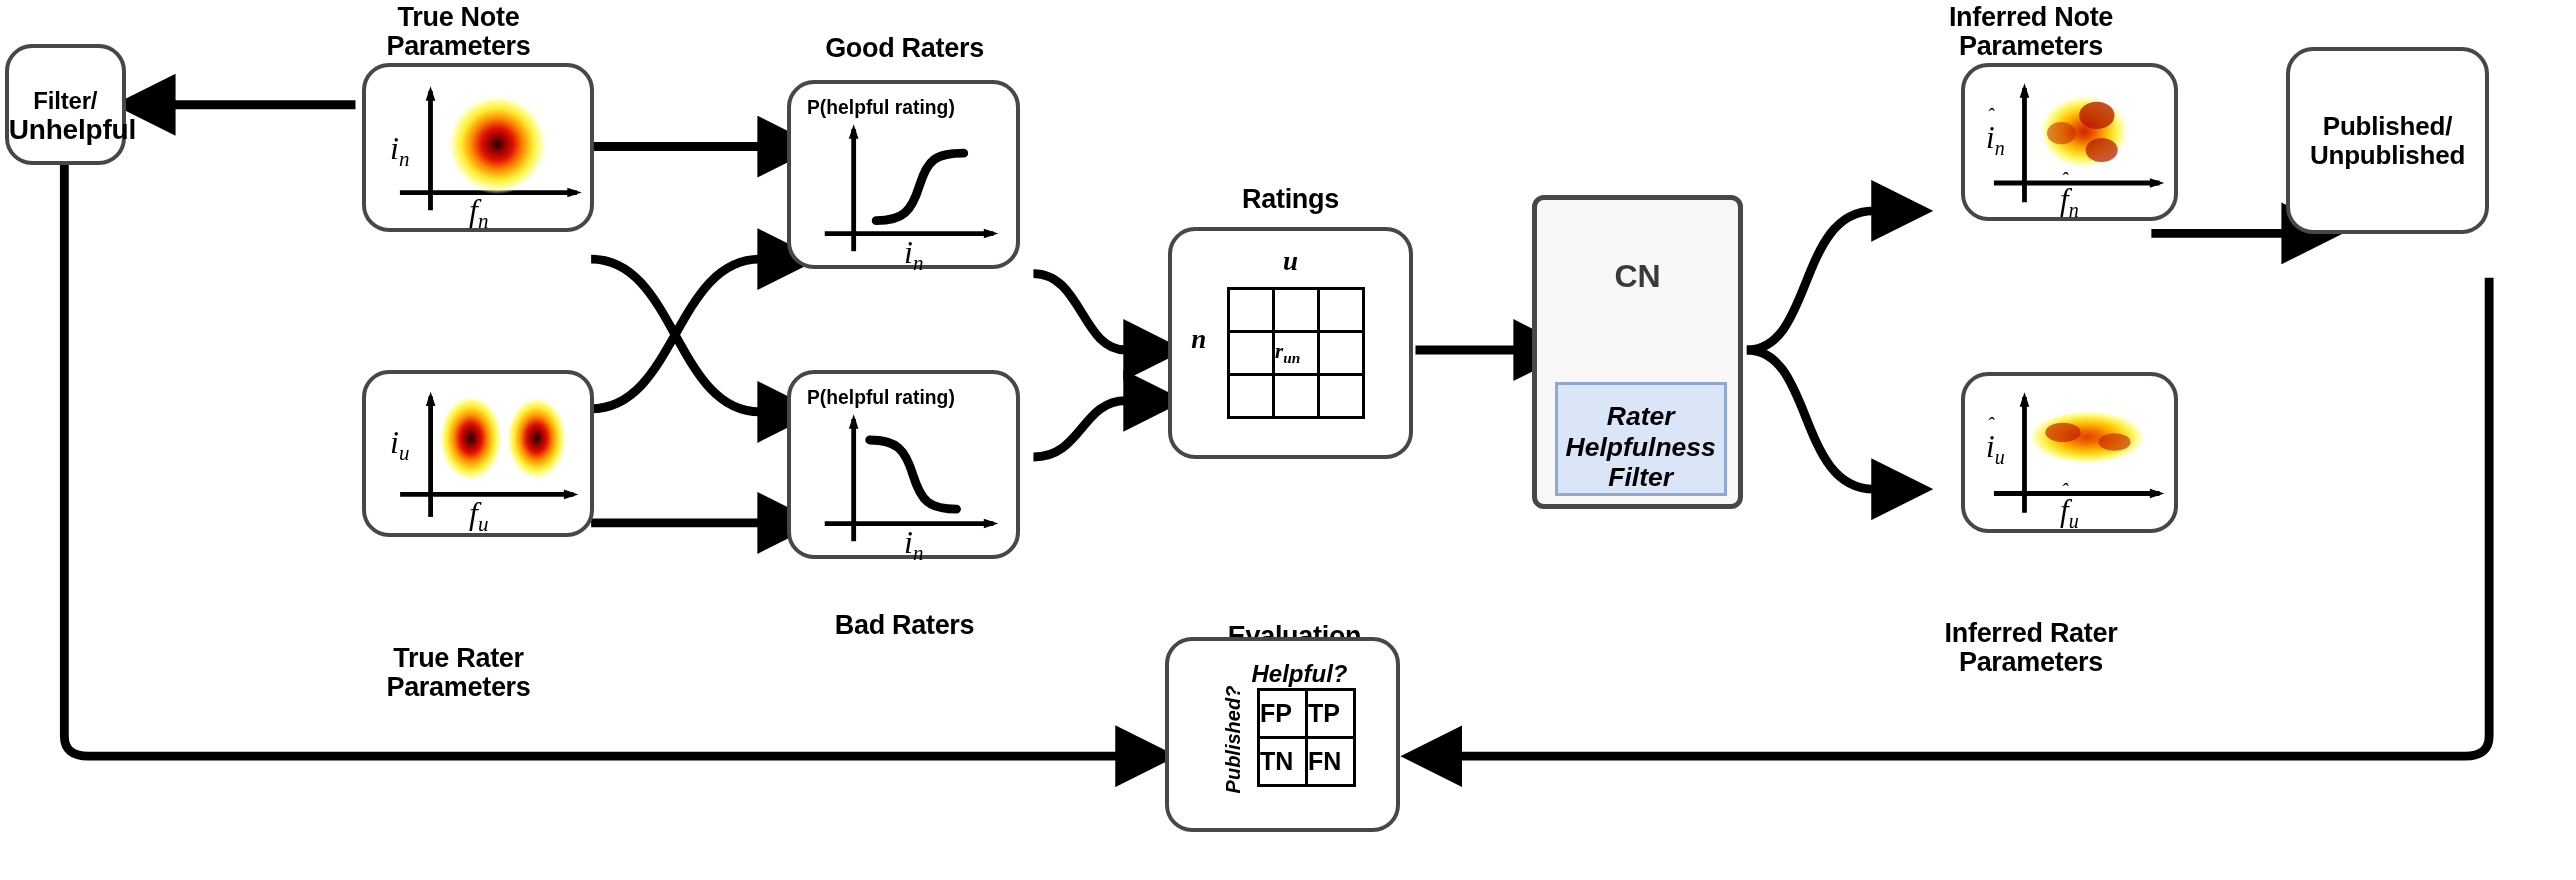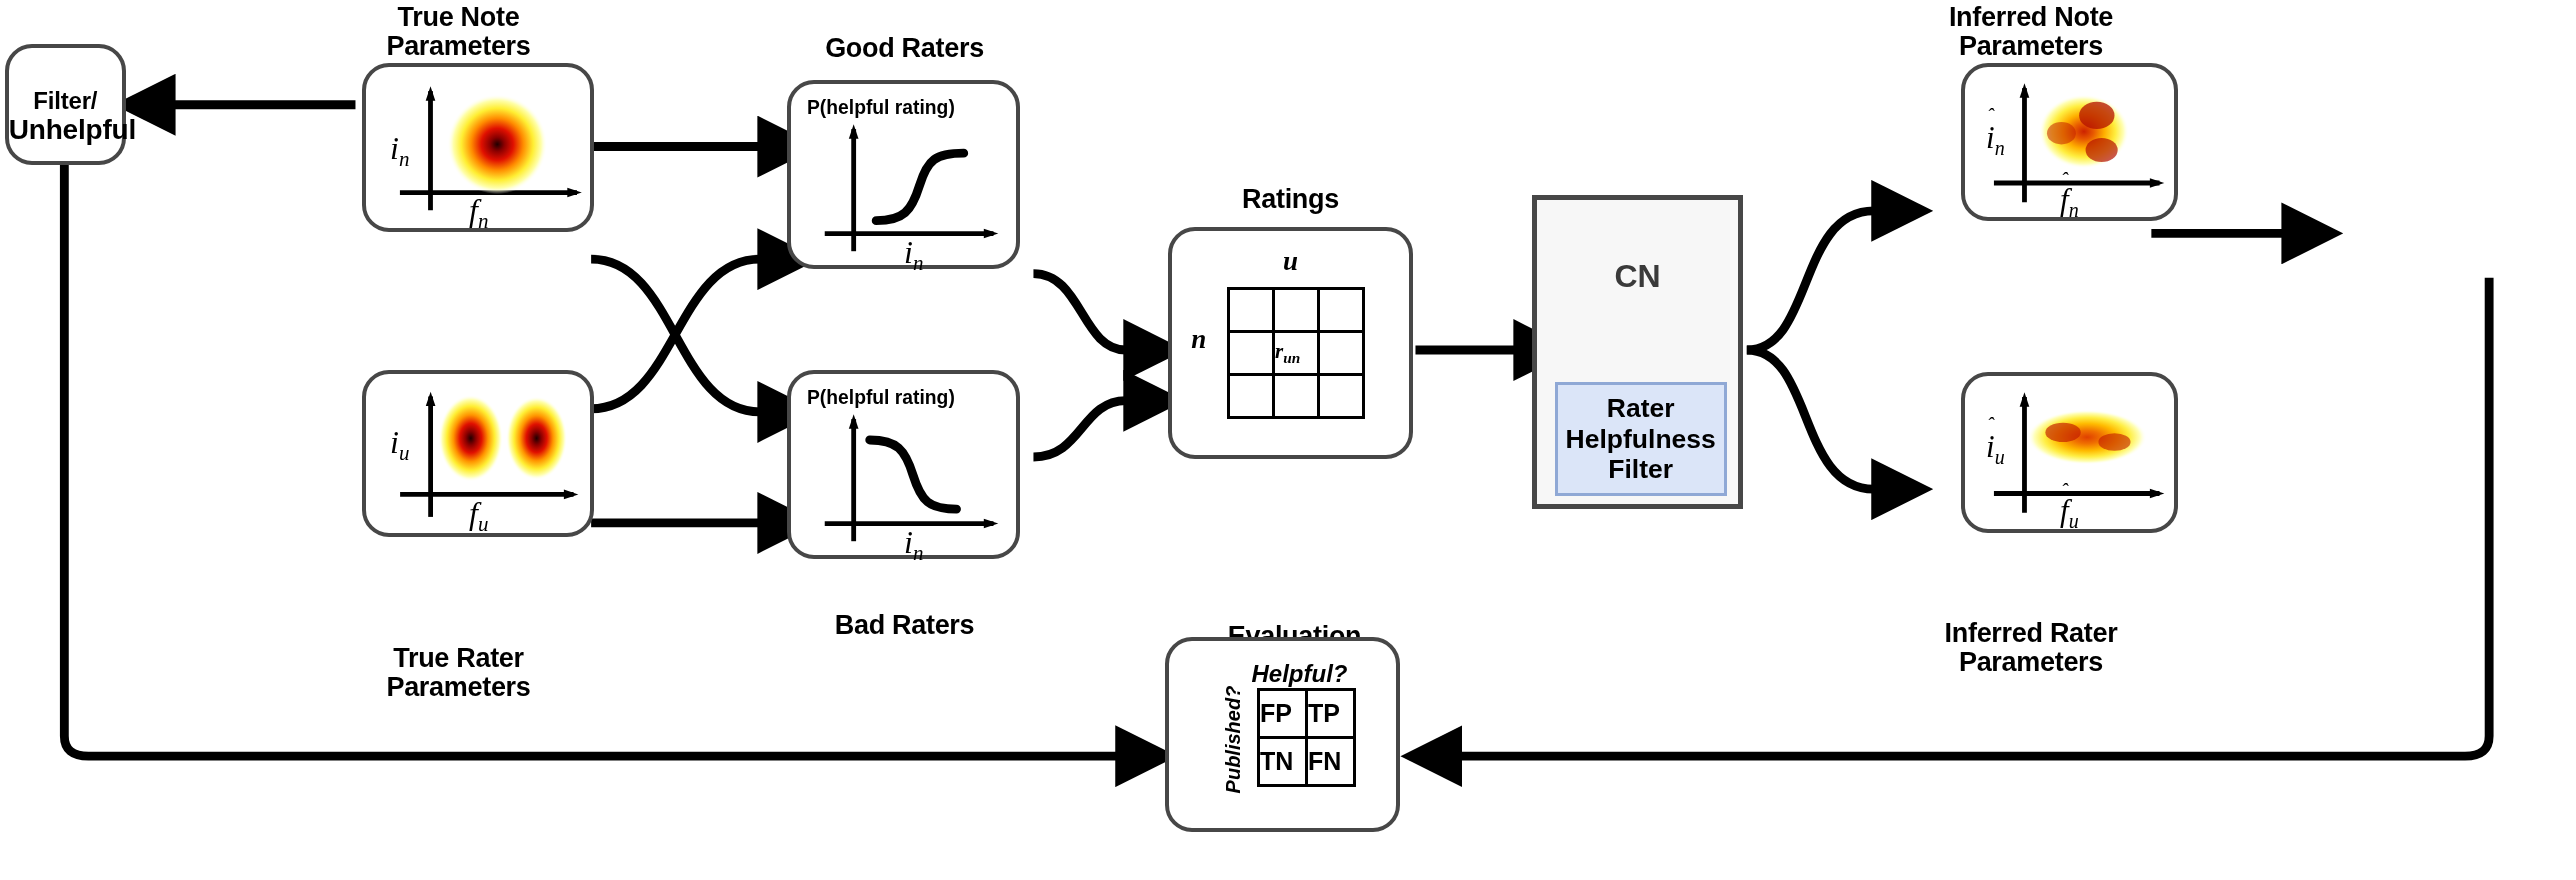--- a/index.html
+++ b/index.html
@@ -3,21 +3,21 @@
 <meta charset="utf-8">
 <style>
   html,body{margin:0;padding:0;background:#ffffff;}
   body{width:2576px;height:881px;position:relative;overflow:hidden;
        font-family:"Liberation Sans", sans-serif;}
   #stage{position:absolute;left:0;top:0;width:2576px;height:881px;}
 
   
   .node{position:absolute;box-sizing:border-box;border:4.8px solid #474747;
         border-radius:27px;background:#ffffff;}
-  .node.sharp{border-radius:0;border-width:5.6px;background:#f7f7f7;}
+  .node.sharp{border-radius:12px;border-width:5.6px;background:#f7f7f7;}
 
   .boxtext{position:absolute;left:0;right:0;text-align:center;
            font-weight:bold;color:#000;line-height:1.14;letter-spacing:-0.2px;}
 
   
   .caption{position:absolute;text-align:center;font-weight:bold;color:#000;
            font-size:27px;line-height:1.07;letter-spacing:-0.3px;}
 
   
   .axlabel{position:absolute;font-family:"Liberation Serif", serif;
@@ -25,23 +25,23 @@
   .plain{position:absolute;color:#000;font-weight:bold;}
 
   svg{position:absolute;left:0;top:0;overflow:visible;}
 
   .mtx{position:absolute;border-collapse:collapse;}
   .mtx td{border:3.2px solid #000;padding:0;text-align:left;vertical-align:middle;}
 
   .cnlabel{position:absolute;left:0;right:0;text-align:center;
            font-weight:bold;color:#3a3a3a;font-size:32px;}
   .filter{position:absolute;box-sizing:border-box;background:#dbe5f8;
-          border:3.2px solid #8fa8d5;display:flex;align-items:center;
+          border:3.2px solid #8fa8d5;display:flex;align-items:flex-end;
           justify-content:center;text-align:center;font-weight:bold;
-          font-size:26.5px;line-height:1.16;color:#000;}
+          font-size:26.5px;line-height:1.16;color:#000;font-style:italic;}
 </style>
 </head>
 <body>
 
 <div id="stage">
 
   <svg width="2576" height="881" viewBox="0 0 3203 1095">
     <defs>
       <marker id="ah" markerWidth="7" markerHeight="7" refX="0.3" refY="3.5" orient="auto" markerUnits="strokeWidth">
         <path d="M0,0 L7,3.5 L0,7 z" fill="#000"></path>
@@ -320,20 +320,24 @@
       <span style="position:relative;">
         <span style="position:absolute;left:0.8px;top:-14.5px;font-size:21px;">̂</span>
         <span>f</span></span><sub style="font-size:20px;">u</sub>
     </div>
   </div>
   <div class="caption" style="left:1886px;top:619px;width:290px;">
     <div>Inferred Rater</div>
     <div>Parameters</div>
   </div>
 
+  <div class="node" style="left:2286px;top:47px;width:203px;height:187px;">
+    <div class="boxtext" style="top:61px;font-size:26px;">Published/</div>
+    <div class="boxtext" style="top:90px;font-size:26px;">Unpublished</div>
+  </div>
 
   <div class="caption" style="left:1162px;top:622px;width:265px;">Evaluation</div>
   <div class="node" style="left:1165px;top:637px;width:235px;height:195px;">
     <div style="position:absolute;left:58px;top:19.3px;width:145px;text-align:center;
                 font-style:italic;font-weight:bold;font-size:24px;color:#000;">Helpful?</div>
     <div style="position:absolute;left:-4px;top:87px;width:137px;text-align:center;
                 font-style:italic;font-weight:bold;font-size:20px;color:#000;
                 transform:rotate(-90deg);transform-origin:center center;">Published?</div>
     <table class="mtx" style="left:88px;top:47px;">
       <tbody>

